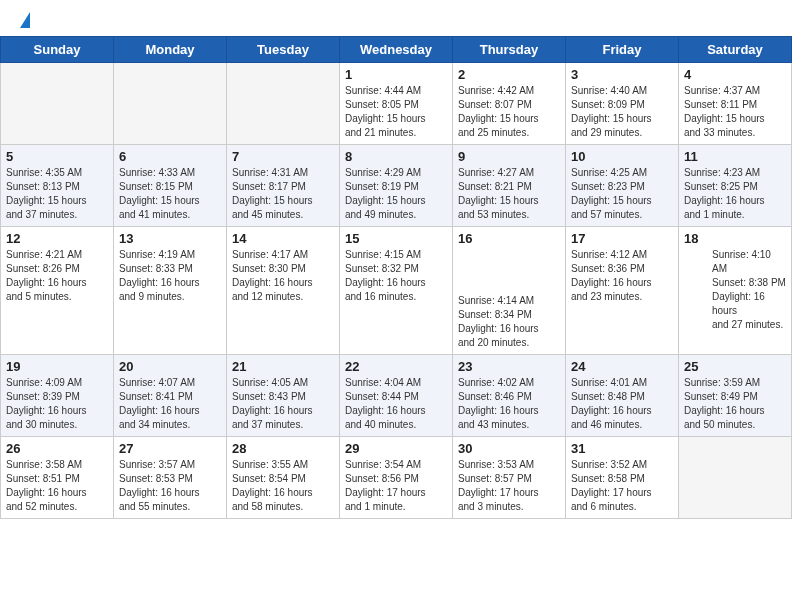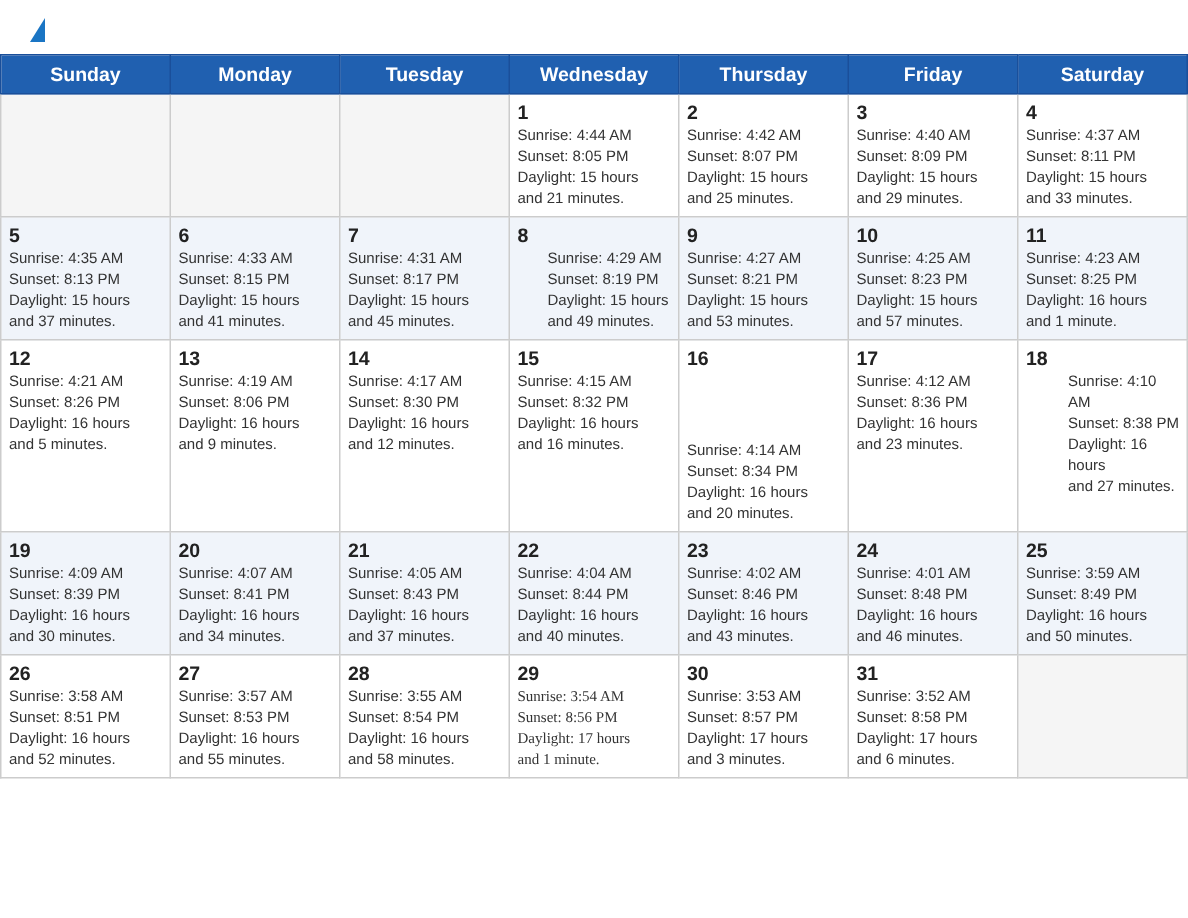--- a/index.html
+++ b/index.html
@@ -167,21 +167,21 @@
         </td>
         <td>
           <div class="day-num">7</div>
           <div class="day-detail" style="white-space: pre-line;">Sunrise: 4:31 AM
 Sunset: 8:17 PM
 Daylight: 15 hours
 and 45 minutes.</div>
         </td>
         <td>
           <div class="day-num">8</div>
-          <div class="day-detail" style="white-space: pre-line; margin-left: 20px;">Sunrise: 4:29 AM
+          <div class="day-detail" style="white-space: pre-line;">Sunrise: 4:29 AM
 Sunset: 8:19 PM
 Daylight: 15 hours
 and 49 minutes.</div>
         </td>
         <td>
           <div class="day-num">9</div>
           <div class="day-detail" style="white-space: pre-line;">Sunrise: 4:27 AM
 Sunset: 8:21 PM
 Daylight: 15 hours
 and 53 minutes.</div>
@@ -205,21 +205,21 @@
         <td>
           <div class="day-num">12</div>
           <div class="day-detail" style="white-space: pre-line;">Sunrise: 4:21 AM
 Sunset: 8:26 PM
 Daylight: 16 hours
 and 5 minutes.</div>
         </td>
         <td>
           <div class="day-num">13</div>
           <div class="day-detail" style="white-space: pre-line;">Sunrise: 4:19 AM
-Sunset: 8:06 PM
+Sunset: 8:33 PM
 Daylight: 16 hours
 and 9 minutes.</div>
         </td>
         <td>
           <div class="day-num">14</div>
           <div class="day-detail" style="white-space: pre-line;">Sunrise: 4:17 AM
 Sunset: 8:30 PM
 Daylight: 16 hours
 and 12 minutes.</div>
         </td>
@@ -320,21 +320,21 @@
         </td>
         <td>
           <div class="day-num">28</div>
           <div class="day-detail" style="white-space: pre-line;">Sunrise: 3:55 AM
 Sunset: 8:54 PM
 Daylight: 16 hours
 and 58 minutes.</div>
         </td>
         <td>
           <div class="day-num">29</div>
-          <div class="day-detail" style="white-space: pre-line; font-family: Liberation Serif, serif;">Sunrise: 3:54 AM
+          <div class="day-detail" style="white-space: pre-line;">Sunrise: 3:54 AM
 Sunset: 8:56 PM
 Daylight: 17 hours
 and 1 minute.</div>
         </td>
         <td>
           <div class="day-num">30</div>
           <div class="day-detail" style="white-space: pre-line;">Sunrise: 3:53 AM
 Sunset: 8:57 PM
 Daylight: 17 hours
 and 3 minutes.</div>

